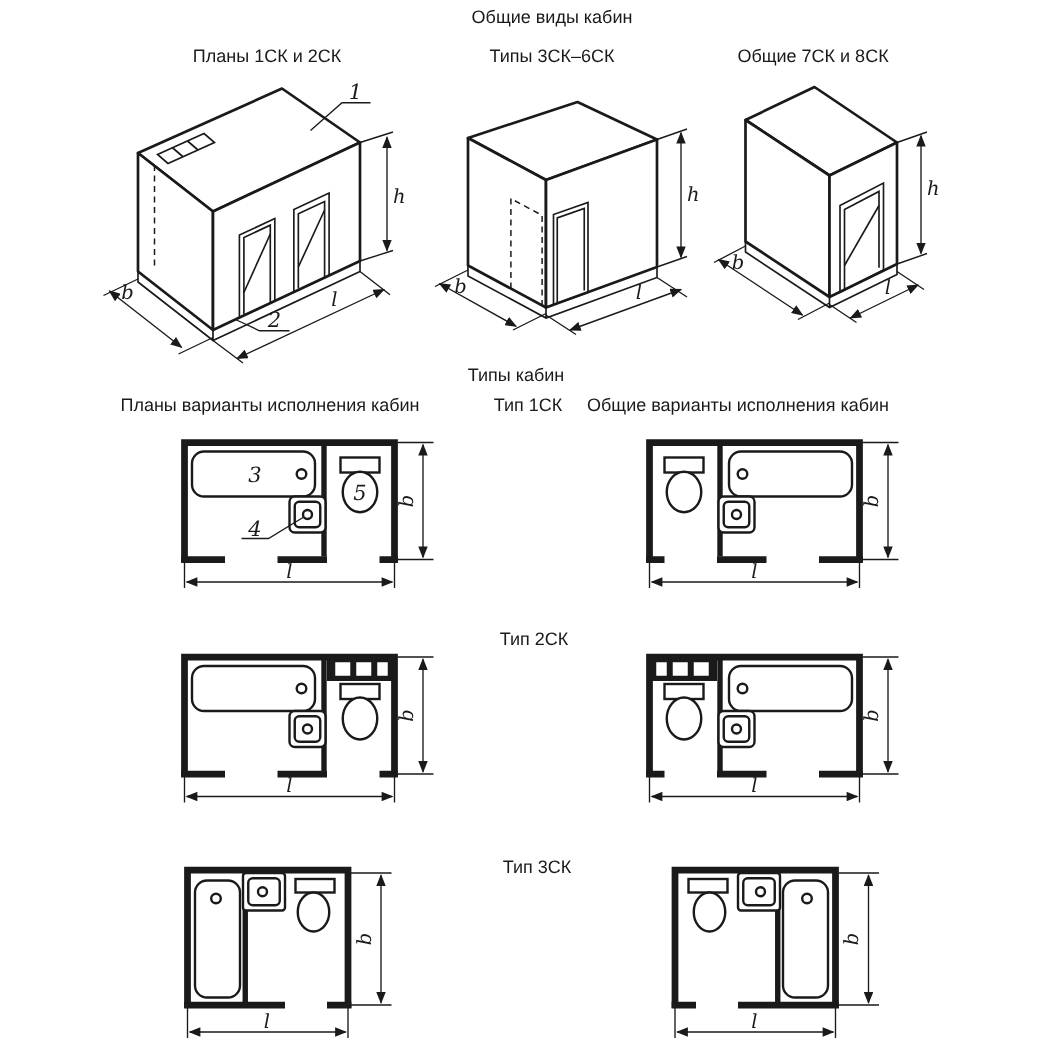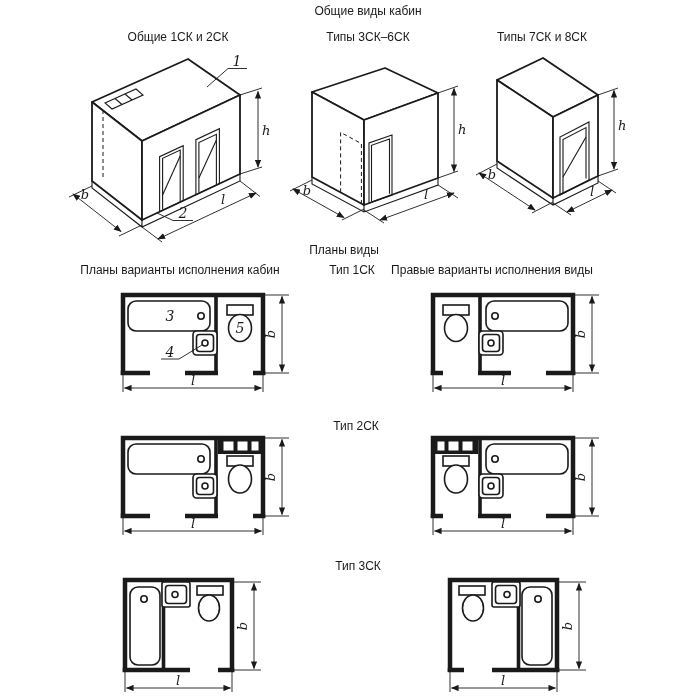--- a/index.html
+++ b/index.html
@@ -18,29 +18,29 @@
   .dim{fill:none;stroke:var(--line);stroke-width:0.9;}
   .band{fill:var(--line);stroke:none;}
   .slot{fill:var(--bg);stroke:none;}
   .dimtxt{font:italic 13px "DejaVu Serif",serif;fill:var(--line);}
   .num{font:italic 14px "DejaVu Serif",serif;fill:var(--line);}
 </style>
 </head>
 <body>
 
 <div class="lbl" style="left:368px;top:5px">Общие виды кабин</div>
-<div class="lbl" style="left:178px;top:31px">Общие 1СК и 2СК</div>
+<div class="lbl" style="left:178px;top:31px">Планы 1СК и 2СК</div>
 <div class="lbl" style="left:368px;top:31px">Типы 3СК–6СК</div>
-<div class="lbl" style="left:542px;top:31px">Типы 7СК и 8СК</div>
-<div class="lbl" style="left:344px;top:244px">Планы виды</div>
+<div class="lbl" style="left:542px;top:31px">Общие 7СК и 8СК</div>
+<div class="lbl" style="left:344px;top:244px">Типы кабин</div>
 <div class="lbl" style="left:180px;top:264px">Планы варианты исполнения кабин</div>
-<div class="lbl" style="left:492px;top:264px">Правые варианты исполнения виды</div>
+<div class="lbl" style="left:492px;top:264px">Общие варианты исполнения кабин</div>
 <div class="lbl" style="left:352px;top:264px">Тип 1СК</div>
 <div class="lbl" style="left:356px;top:420px">Тип 2СК</div>
-<div class="lbl" style="left:358px;top:560px">Тип 3СК</div>
+<div class="lbl" style="left:358px;top:572px">Тип 3СК</div>
 
 <svg style="left:55px;top:52px" width="230" height="195" viewBox="0 0 230 195">
   <defs>
       <marker id="m1" viewBox="0 0 10 8" refX="9" refY="4" markerWidth="9" markerHeight="7" orient="auto-start-reverse">
         <path class="mk" d="M0,0 L10,4 L0,8 z" fill="#1a1a1a"></path>
       </marker>
     </defs>
   <g class="thin">
     <path d="M37,129 V136 L87,175 L185,129 V122 M87,168 V175"></path>
   </g>

